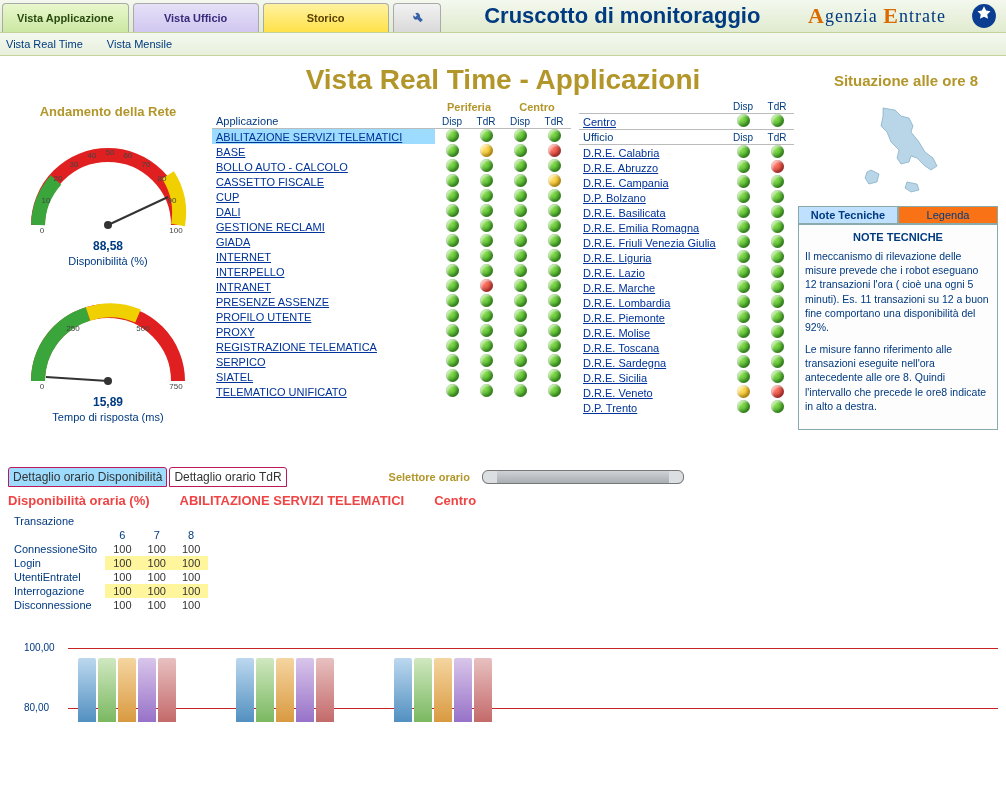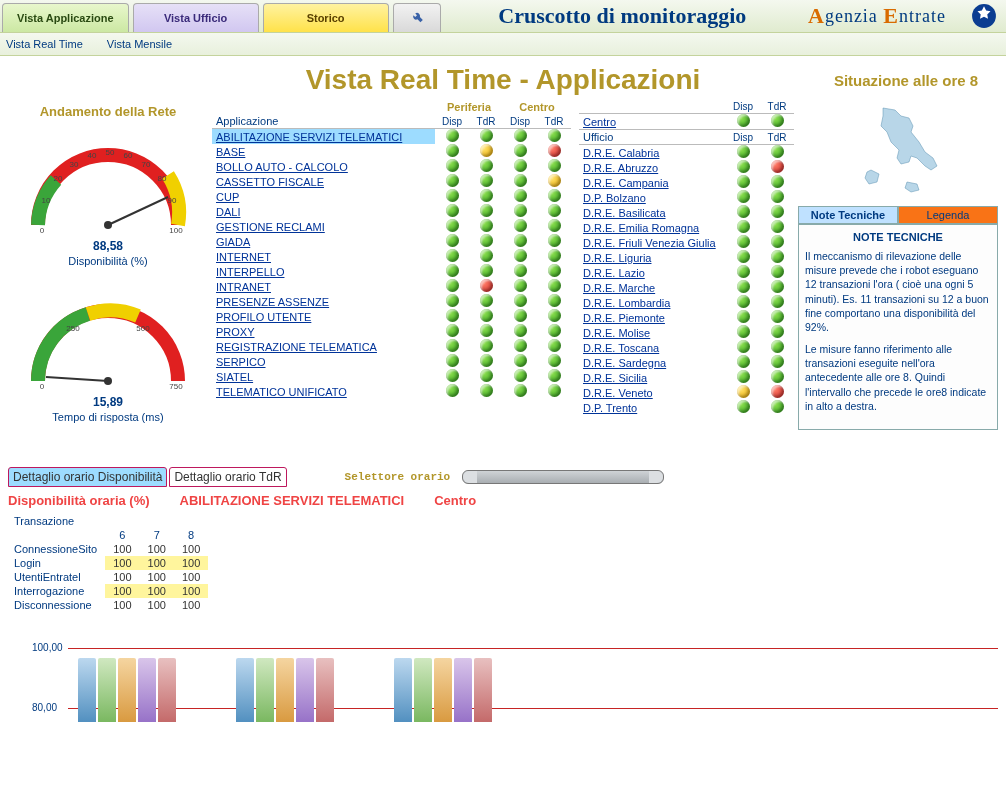--- a/index.html
+++ b/index.html
@@ -5,21 +5,21 @@
   html,body{margin:0;padding:0;font-family:Verdana,Arial,sans-serif;font-size:11px;background:#fff;color:#333}
   a{color:#003399;text-decoration:underline;cursor:pointer}
   
   .topbar{display:flex;align-items:stretch;height:32px;background:linear-gradient(#f4f8ef,#e0ebcf);border-bottom:1px solid #c4d39c}
   .tab-btn{display:flex;align-items:center;justify-content:center;padding:4px 14px;margin:3px 2px 0 2px;border:1px solid #aaa;border-bottom:none;border-radius:4px 4px 0 0;font-size:11px;font-weight:bold;cursor:pointer;min-width:96px}
   .tab-green{background:linear-gradient(#e8f7cc,#cce8a3);color:#2a4a12}
   .tab-purple{background:linear-gradient(#e6e0f7,#d1c7f0);color:#3a2a7a}
   .tab-yellow{background:linear-gradient(#fff2a0,#ffe24a);color:#5a4100}
   .tab-grey{background:linear-gradient(#f2f2f2,#d9d9d9);min-width:30px;padding:0 8px}
   .wrench{display:inline-block}
-  .title{flex:1;display:flex;align-items:center;justify-content:center;font-family:Liberation Serif, serif;color:#003a80;font-size:22px;font-weight:bold}
+  .title{flex:1;display:flex;align-items:center;justify-content:center;font-family:Liberation Sans, sans-serif;color:#003a80;font-size:22px;font-weight:bold}
   .brand{display:flex;align-items:center;padding:0 6px}
   .logo{width:160px;height:28px;position:relative;display:flex;align-items:center;font-family:Georgia,serif;color:#003a80;font-size:18px;letter-spacing:1px}
   .logo .orange{color:#d96b00;font-weight:bold;font-size:22px}
   .emblem{width:32px;height:32px;display:flex;align-items:center;justify-content:center;color:#003a80}
   .subtabs{display:flex;align-items:center;height:22px;background:linear-gradient(#f4f8ef,#e8f0dc);border-bottom:1px solid #c4d39c;padding-left:6px;font-size:11px;color:#003a80}
   .subtabs span{margin-right:24px;cursor:pointer}
   
   .main-heading-row{display:flex;align-items:center;margin:8px 0 0 0}
   .main-heading{flex:1;text-align:center;font-family:"Trebuchet MS",Verdana,sans-serif;color:#b2962a;font-size:28px;font-weight:bold}
   .situation{width:200px;text-align:center;font-family:"Trebuchet MS",Verdana,sans-serif;color:#b2962a;font-size:15px;font-weight:bold}
@@ -51,34 +51,34 @@
   .sidebox-tabs div{flex:1;text-align:center;padding:2px 2px;background:#f97316;border:1px solid #8aa;cursor:pointer;color:#003a80}
   .sidebox-tabs .on{background:#bfe1ff;font-weight:bold}
   .notebox{border:1px solid #8aa;padding:6px 6px 8px 6px;font-size:10.5px;color:#003a80;background:#fdfdfd}
   .notebox h4{margin:0 0 6px 0;text-align:center;color:#003a80;font-size:11px}
   .notebox p{margin:0 0 8px 0;line-height:1.35}
   
   .lower{margin:30px 8px 0 8px}
   .lower-tabs{display:flex;align-items:center}
   .lower-tabs .lt{padding:2px 4px;font-size:12px;border:1px solid #be185d;border-radius:3px 3px 0 0;margin-right:2px;cursor:pointer}
   .lower-tabs .lt.on{background:#9ddcff}
-  .sel-orario{margin-left:56px;color:#b2962a;font-weight:bold;font-family:Liberation Mono, monospace}
+  .sel-orario{margin-left:100px;color:#b2962a;font-weight:bold;font-family:Liberation Sans, sans-serif}
   .slider{display:inline-block;width:200px;height:12px;margin-left:12px;border:1px solid #777;border-radius:6px;background:linear-gradient(#cfd3d6,#a9aeb2);vertical-align:middle;position:relative}
   .slider::before,.slider::after{content:"";position:absolute;top:0;width:14px;height:12px;background:#dcdfe2}
   .slider::before{left:0;border-radius:6px 0 0 6px}
   .slider::after{right:0;border-radius:0 6px 6px 0}
   .lower-head{display:flex;align-items:center;margin:6px 0}
   .lower-head span{margin-right:30px;font-family:"Trebuchet MS",Verdana,sans-serif;font-weight:bold;font-size:13px;color:#ef4444}
   .hourly td,.hourly th{text-align:center;font-size:11px;padding:1px 8px}
   .hourly td:first-child,.hourly th:first-child{text-align:left;color:#003a80;padding-left:6px}
   .hourly th{color:#003a80}
   .hl{background:#fff59d}
   
   .chart{position:relative;height:80px;margin-top:30px}
-  .ytick{position:absolute;left:24px;font-size:10px;color:#003a80}
+  .ytick{position:absolute;left:16px;font-size:10px;color:#003a80}
   .rule{position:absolute;left:60px;right:0;height:1px;background:#c62424}
   .bars{position:absolute;left:70px;right:10px;top:0;bottom:0;display:flex}
   .barset{display:flex;align-items:flex-end;gap:2px;margin-right:60px}
   .bar{width:18px;background:linear-gradient(#d0e8c0,#7ab860);border-radius:2px 2px 0 0}
   .bar.b1{background:linear-gradient(#bcd8ef,#5290c0)}
   .bar.b3{background:linear-gradient(#f5d5a0,#d99a40)}
   .bar.b4{background:linear-gradient(#d9c5ea,#9772c8)}
   .bar.b5{background:linear-gradient(#e8c0c0,#c46a6a)}
 </style>
 </head>

